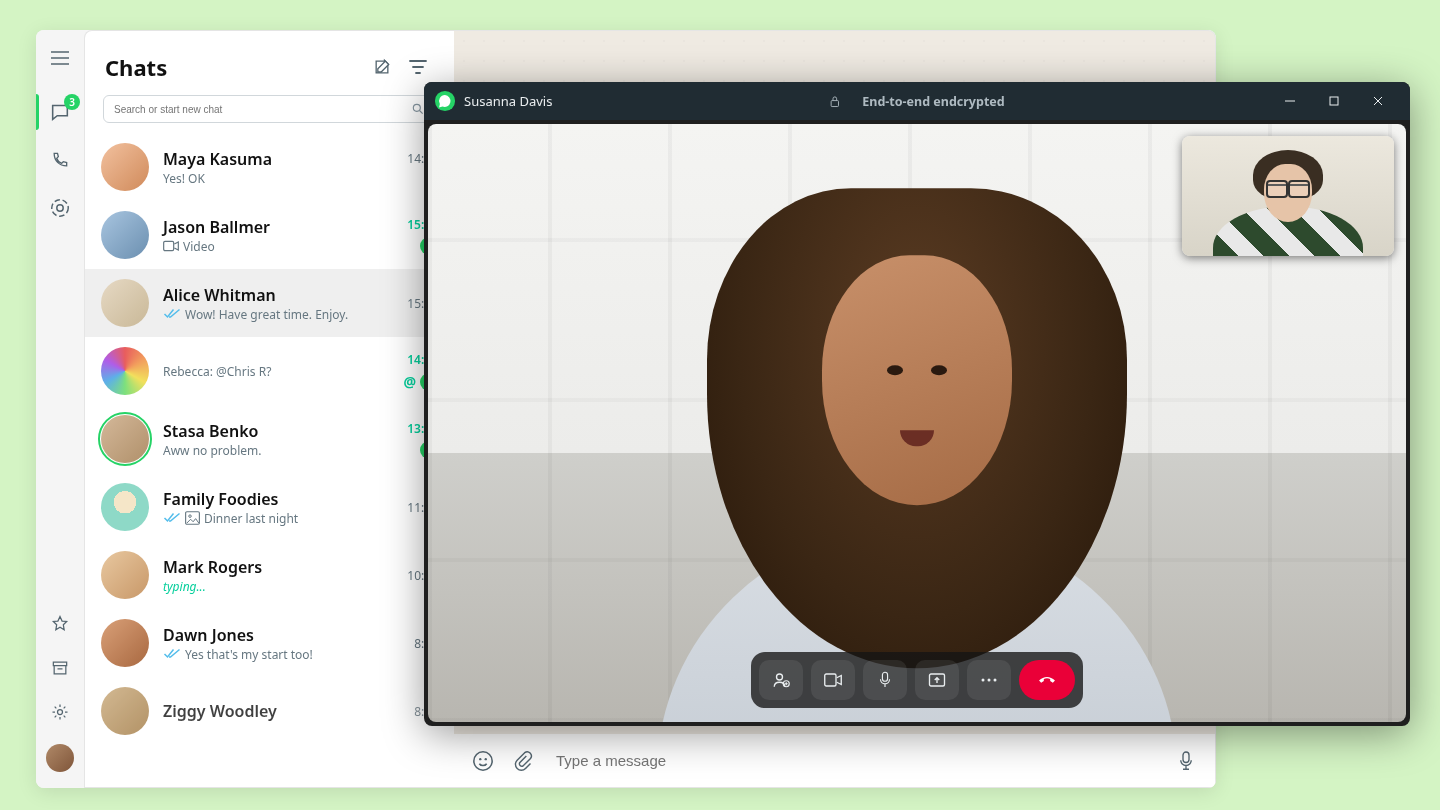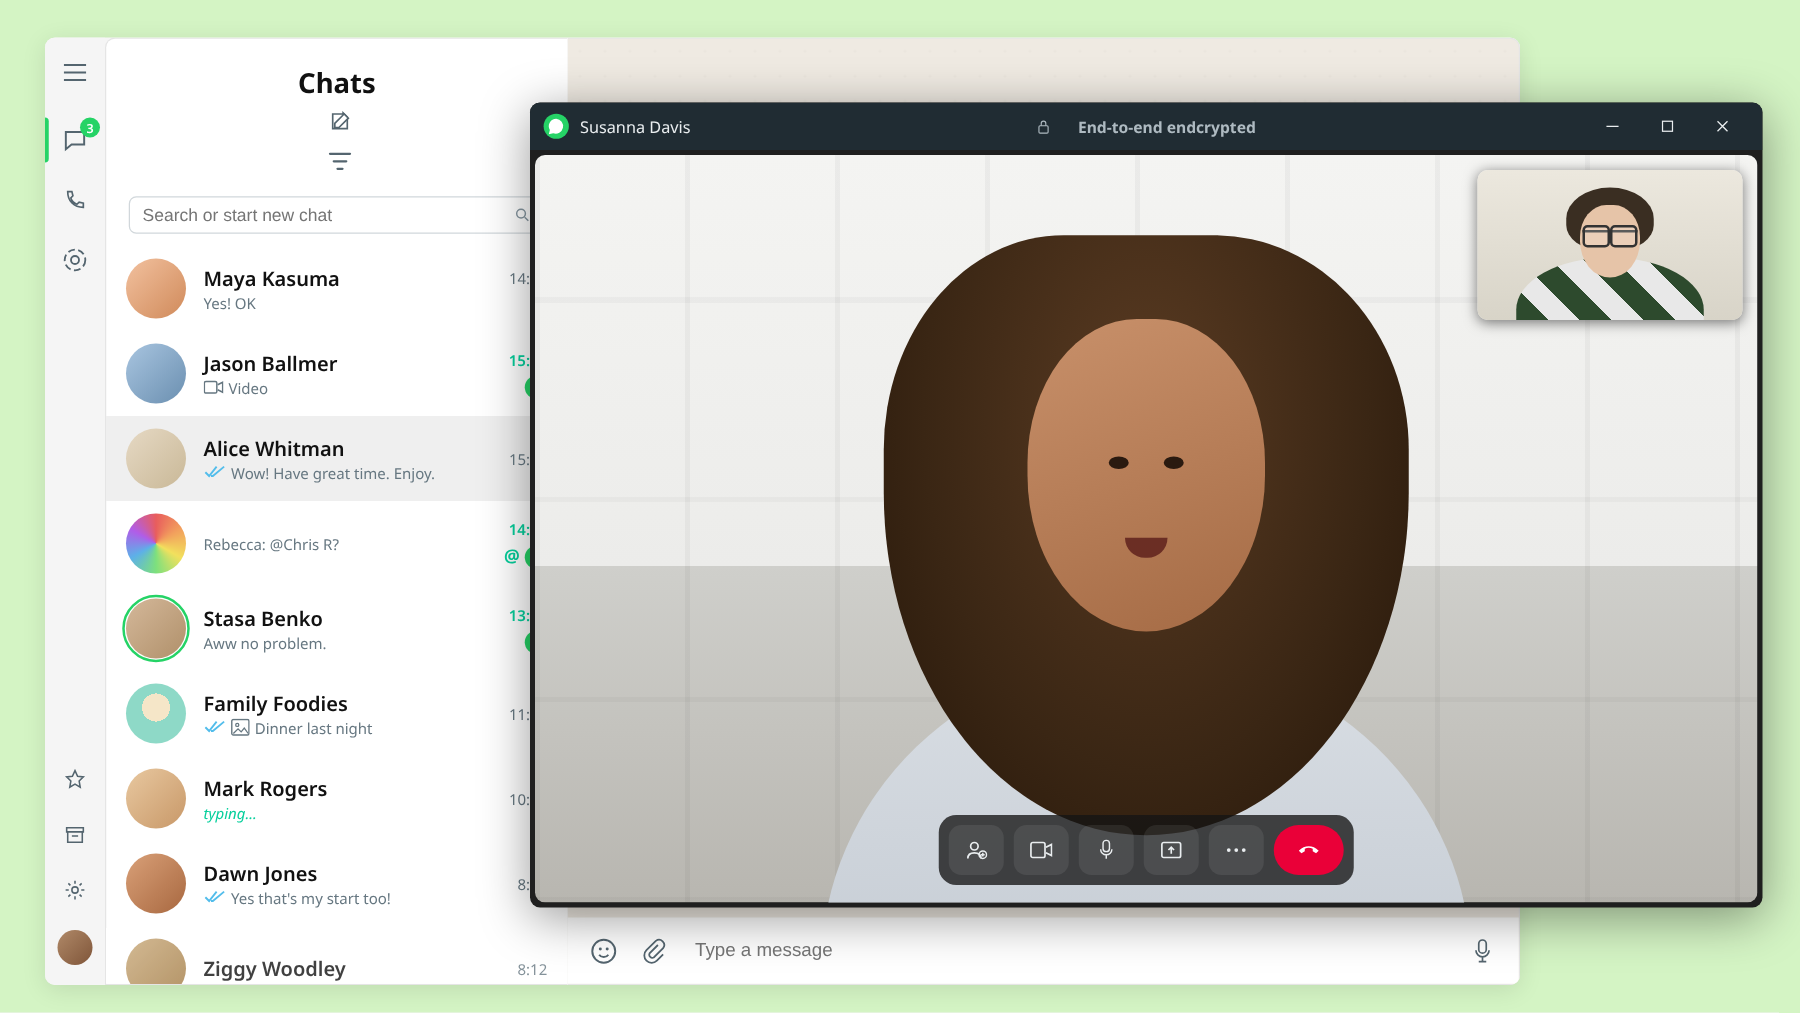--- a/index.html
+++ b/index.html
@@ -16,26 +16,26 @@
 
   .app-body { flex:1; display:flex; min-height:0; }
   .rail { width:48px; background:#f5f5f5; display:flex; flex-direction:column; align-items:center; padding-top:16px; gap:24px; position:relative; }
   .rail-btn { width:24px; height:24px; position:relative; display:flex; align-items:center; justify-content:center; color:#54656f; }
   .rail-btn.active::before { content:""; position:absolute; left:-12px; top:-6px; width:3px; height:36px; background:#25d366; border-radius:0 3px 3px 0; }
   .rail-badge { position:absolute; top:-6px; right:-8px; background:#25d366; color:#fff; font-size:10px; font-weight:600; border-radius:10px; padding:1px 5px; }
   .rail-bottom { margin-top:auto; display:flex; flex-direction:column; align-items:center; gap:20px; padding-bottom:16px; }
   .rail-avatar { width:28px; height:28px; border-radius:50%; background:linear-gradient(135deg,#b08968,#7f5539); }
 
   .chat-list { width:370px; background:#fff; border-radius:8px 0 0 0; display:flex; flex-direction:column; border:1px solid #e5e5e5; border-right:none; overflow:hidden; }
-  .chat-header { padding:20px 20px 12px 20px; display:flex; align-items:center;flex-direction:column; }
+  .chat-header { padding:20px 20px 12px 20px; display:flex; align-items:center; }
   .chat-header h1 { font-size:22px; font-weight:700; color:#111; flex:1; }
   .hdr-btn { width:32px; height:32px; display:flex; align-items:center; justify-content:center; color:#54656f; margin-left:4px; }
   .search-wrap { padding:0 18px 10px; }
   .search { display:flex; align-items:center; border:1px solid #d1d7db; border-radius:6px; padding:6px 10px; background:#fff; }
-  .search input { border:none; outline:none; flex:1; font-size:14px; color:#701a75; background:transparent; }
+  .search input { border:none; outline:none; flex:1; font-size:10px; color:#701a75; background:transparent; }
   .search .s-icon { color:#8696a0; }
 
   .chats { flex:1; overflow-y:auto; }
   .chat-item { display:flex; align-items:center; padding:10px 16px; gap:14px; cursor:pointer; }
   .chat-item.selected { background:#efefef; }
   .avatar { width:48px; height:48px; border-radius:50%; flex-shrink:0; position:relative; }
   .avatar.ring::after { content:""; position:absolute; inset:-3px; border:2.5px solid #25d366; border-radius:50%; }
   .chat-mid { flex:1; min-width:0; }
   .chat-name { font-size:16px; font-weight:600; color:#111; }
   .chat-preview { font-size:12px; color:#667781; display:flex; align-items:center; gap:4px; white-space:nowrap; overflow:hidden; text-overflow:ellipsis; }

